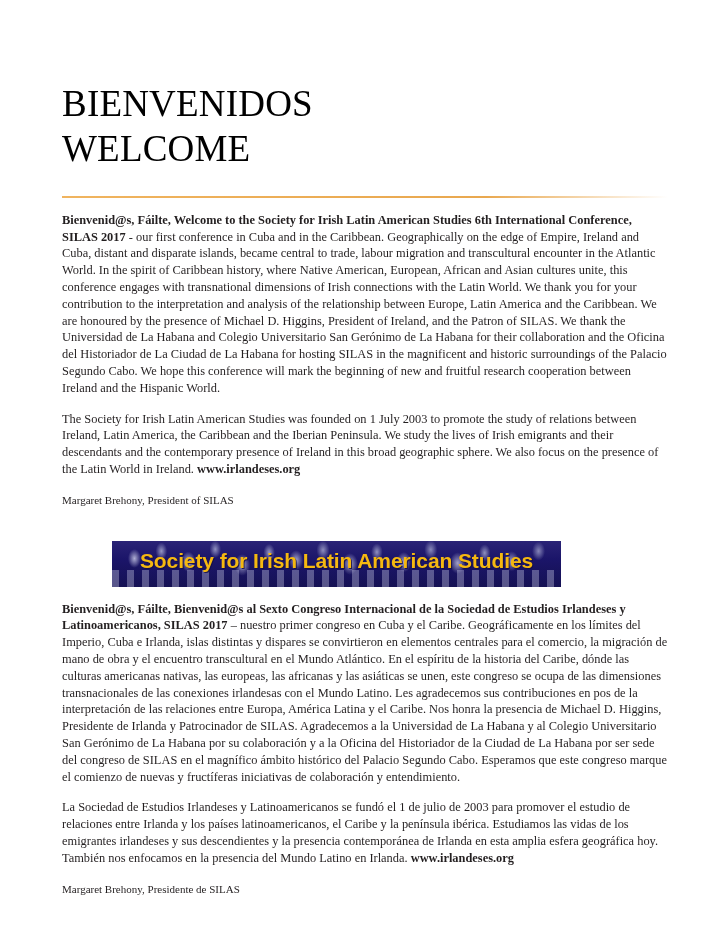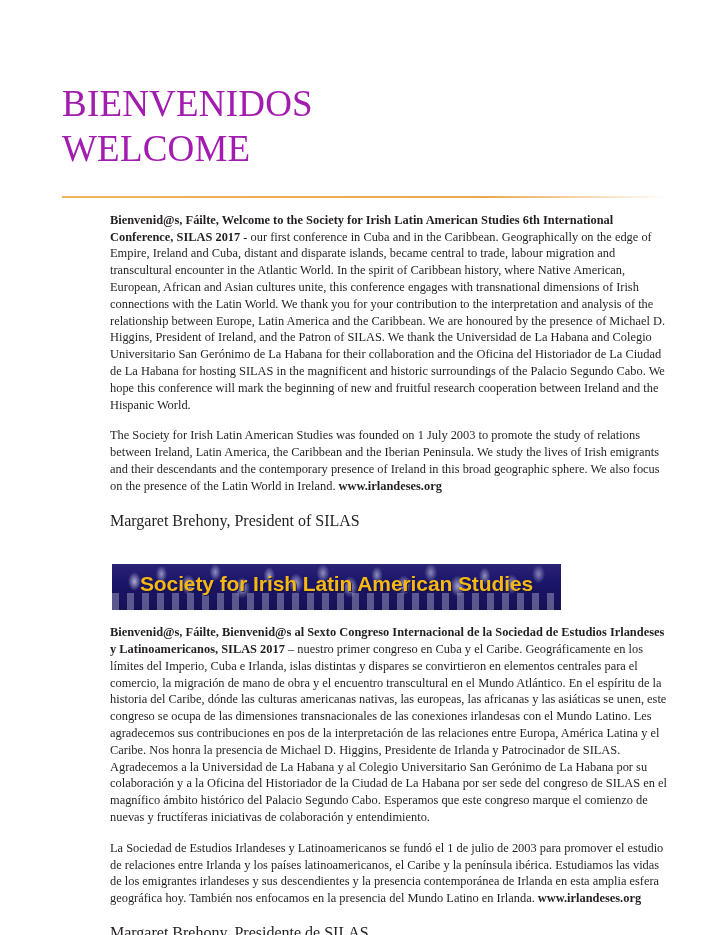--- a/index.html
+++ b/index.html
@@ -24,56 +24,55 @@
     position: relative;
   }
 
   
   .welcome-heading {
     padding-top: 56px;
     font-size: 37px;
     line-height: 1.22;
     letter-spacing: 0.2px;
     font-weight: 400;
-    color: #a21caf;
+    color: #000000;
     font-family: "Liberation Serif", "DejaVu Serif", serif;
   }
   .welcome-heading .line {
     display: block;
     white-space: nowrap;
   }
 
   .title-rule {
     margin-top: 9px;
     margin-left: 0;
     width: 606px;
     height: 2px;
     background: linear-gradient(to right, #f0b45f 0%, #e9a84f 70%, #ffffff 100%);
     border: 0;
   }
 
   
   .body-block {
     margin-top: 14px;
-    margin-left: 48px;
   }
   p.para {
     margin: 0 0 14px 0;
     font-size: 12.4px;
     line-height: 1.355;
     text-align: left;
     color: #231f20;
     font-family: "Liberation Serif", "DejaVu Serif", serif;
   }
   p.para.tight { margin-bottom: 0; }
   .lead { font-weight: bold; }
   .url { font-weight: bold; }
   .signature {
     margin: 15px 0 0 0;
-    font-size: 16px;
+    font-size: 11px;
     line-height: 1.355;
     color: #231f20;
   }
 
   
   .banner-wrap {
     margin-top: 33px;
     margin-left: 50px;
   }
   .banner {

